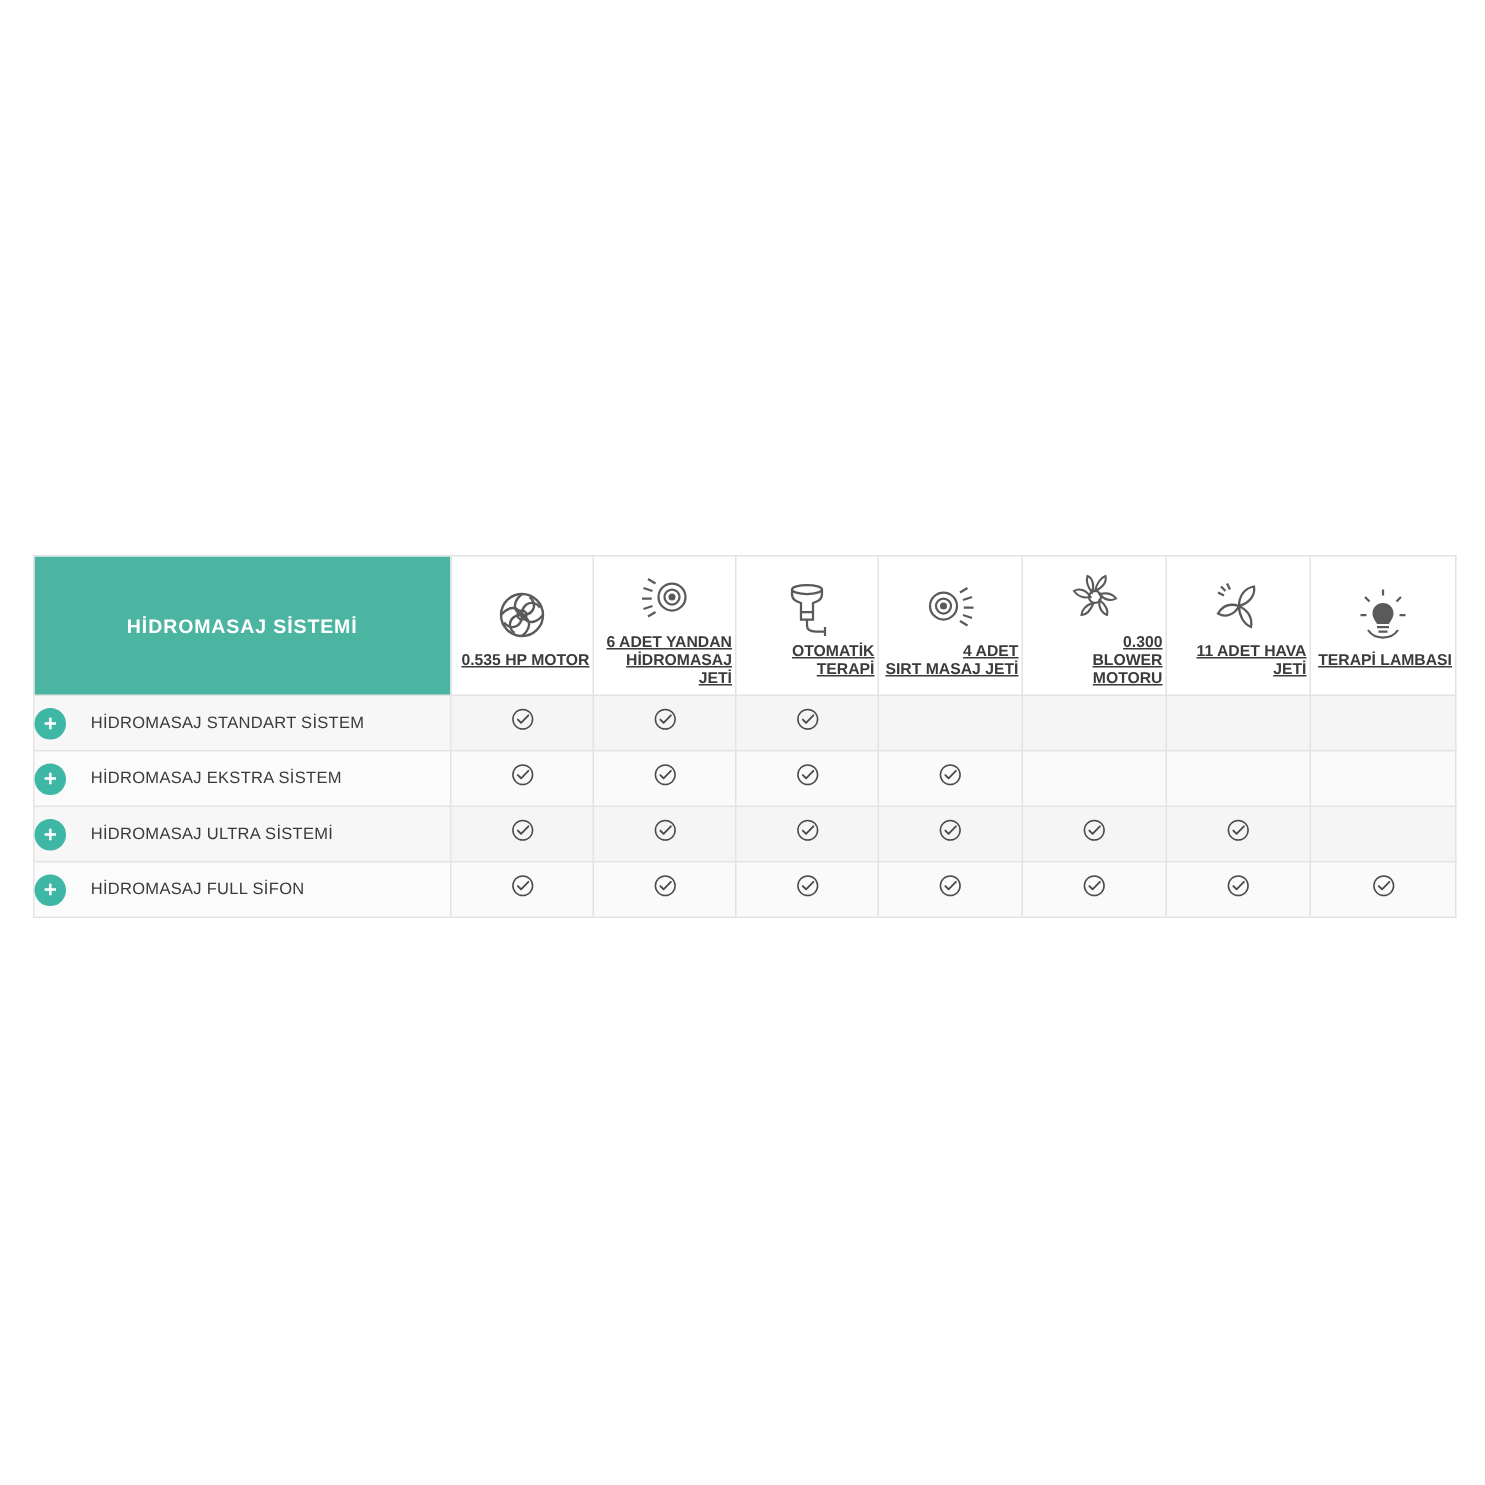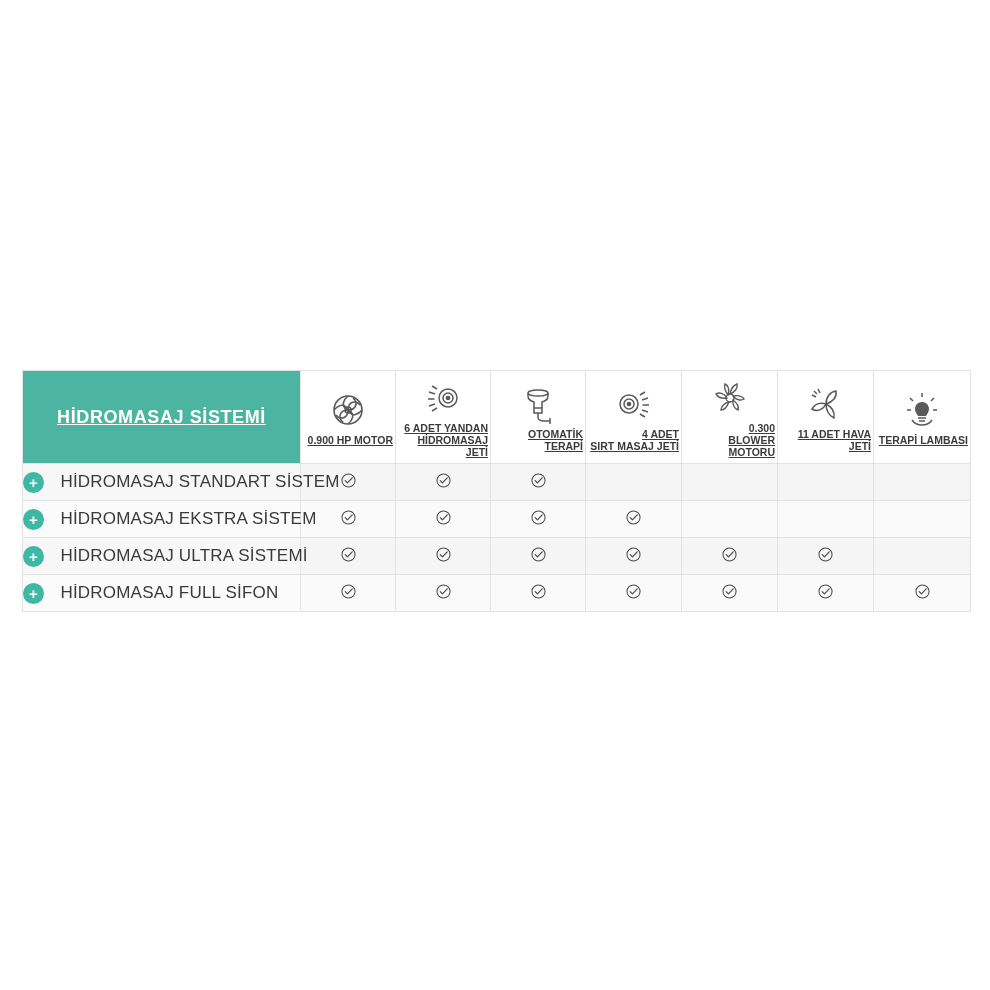--- a/index.html
+++ b/index.html
@@ -33,26 +33,25 @@
     margin: 0;
     border: 1px solid #e3e3e3;
     vertical-align: middle;
   }
 
   
   .head-label {
     background: #4bb5a1;
     color: #ffffff;
     text-align: center;
-    font-size: 18px;
+    font-size: 13px;
     font-weight: bold;
     letter-spacing: 0.6px;
     height: 92px;
     border: 1px solid #4bb5a1;
-    text-decoration: underline;
   }
 
   .head-feature {
     background: #ffffff;
     text-align: center;
     height: 92px;
     padding: 6px 2px 6px 2px;
   }
 
   .feat-icon {
@@ -92,21 +91,21 @@
     line-height: 21px;
     text-align: center;
     vertical-align: middle;
     font-weight: bold;
   }
 
   .row-title {
     display: inline-block;
     vertical-align: middle;
     margin-left: 12px;
-    font-size: 17px;
+    font-size: 11px;
     color: #3a3a3a;
     letter-spacing: 0.2px;
   }
 
   .cell-check {
     background: #f5f5f5;
     text-align: center;
     height: 36px;
   }
   .row-alt .cell-check { background: #fafafa; }
@@ -147,21 +146,21 @@
           <span class="feat-icon">
             <svg class="ic" width="44" height="44" viewBox="0 0 44 44" stroke-width="1.6">
               <circle cx="22" cy="22" r="14"></circle>
               <path d="M22 8c-5 4-6 9-3 12s8 2 10-1 1-7-2-9"></path>
               <path d="M36 22c-4 5-9 6-12 3s-2-8 1-10 7-1 9 2"></path>
               <path d="M22 36c5-4 6-9 3-12s-8-2-10 1-1 7 2 9"></path>
               <path d="M8 22c4-5 9-6 12-3s2 8-1 10-7 1-9-2"></path>
               <circle cx="22" cy="22" r="3"></circle>
             </svg>
           </span>
-          <span class="feat-text">0.900 HP MOTOR</span>
+          <span class="feat-text">0.535 HP MOTOR</span>
         </th>
 
         <th class="head-feature">
           <span class="feat-icon">
             <svg class="ic" width="44" height="44" viewBox="0 0 44 44" stroke-width="1.5">
               <circle cx="27" cy="22" r="9"></circle>
               <circle cx="27" cy="22" r="5"></circle>
               <circle cx="27" cy="22" r="1.6" fill="#5a5a5a"></circle>
               <path d="M16 13l-5-3M14 18l-6-2M13.5 23l-6.5 0M14 28l-6 2M16 32l-5 3"></path>
             </svg>

